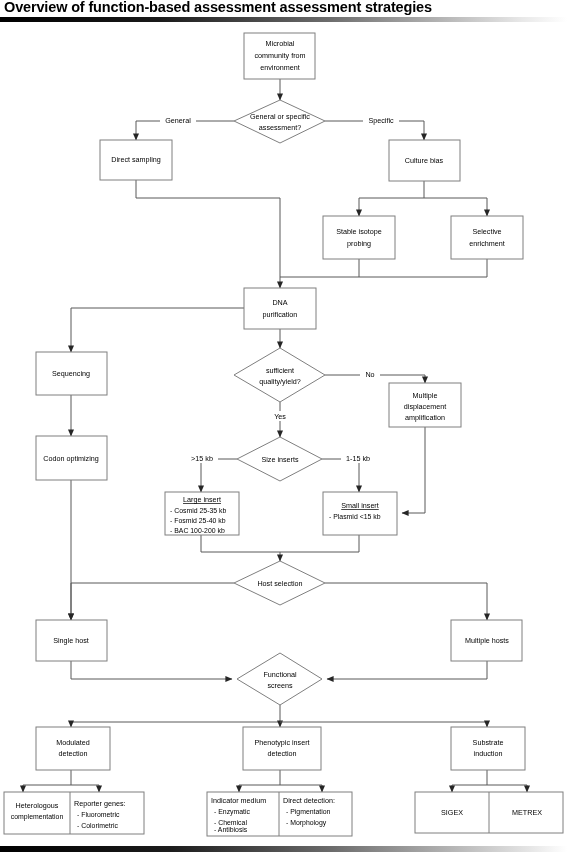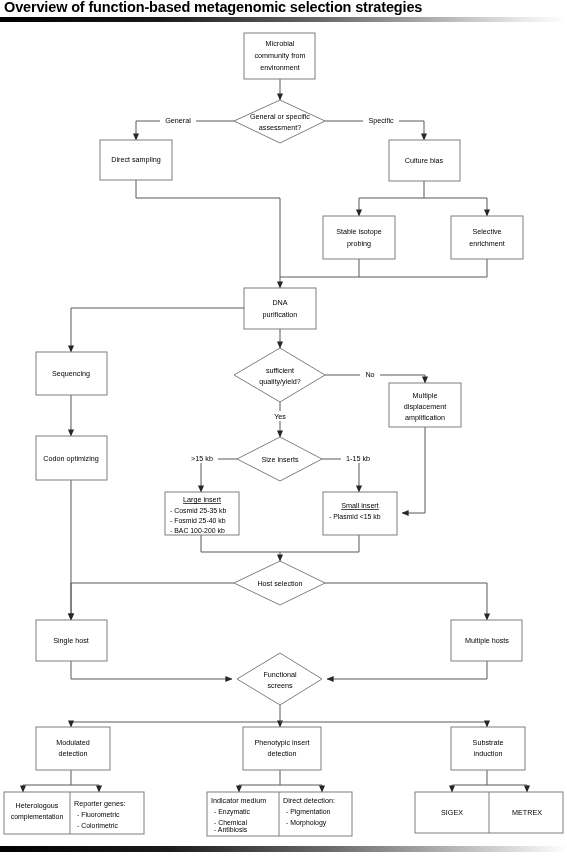--- a/index.html
+++ b/index.html
@@ -34,21 +34,21 @@
   .t68{font-size:6.9px;}
   .ctr{text-anchor:middle;}
   .lft{text-anchor:start;}
   .ul{text-decoration:underline;}
 </style>
 </head>
 <body>
 
 <div id="page">
 
-  <div class="title">Overview of function-based metagenomic selection strategies</div>
+  <div class="title">Overview of function-based assessment assessment strategies</div>
   <div class="rule-top"></div>
 
   <svg class="flow" viewBox="0 0 567 861">
     <defs>
       <marker id="ah" markerWidth="8" markerHeight="8" refX="6.6" refY="3" orient="auto" markerUnits="userSpaceOnUse">
         <path d="M0,0 L7,3 L0,6 z" fill="#262626"></path>
       </marker>
     </defs>
 
     <g>

